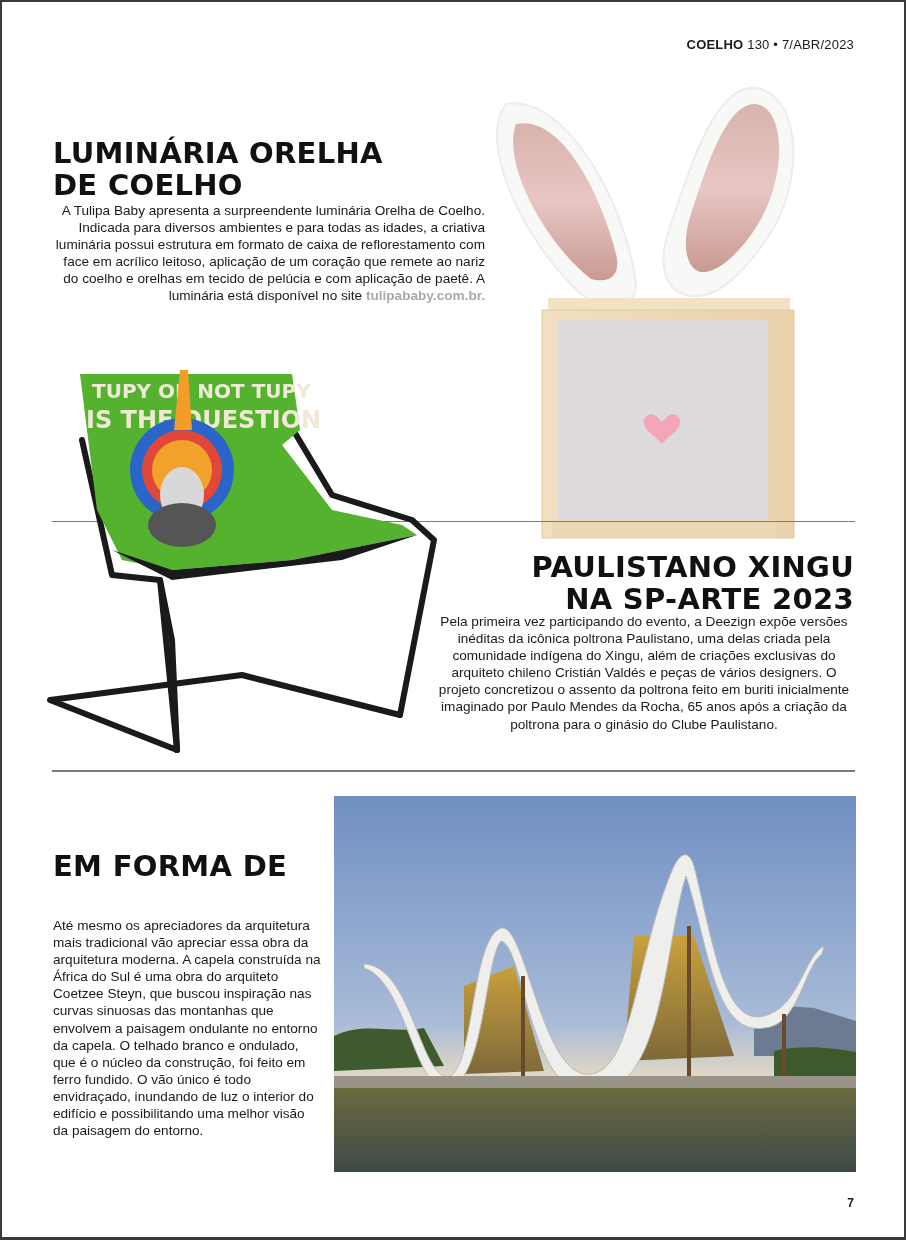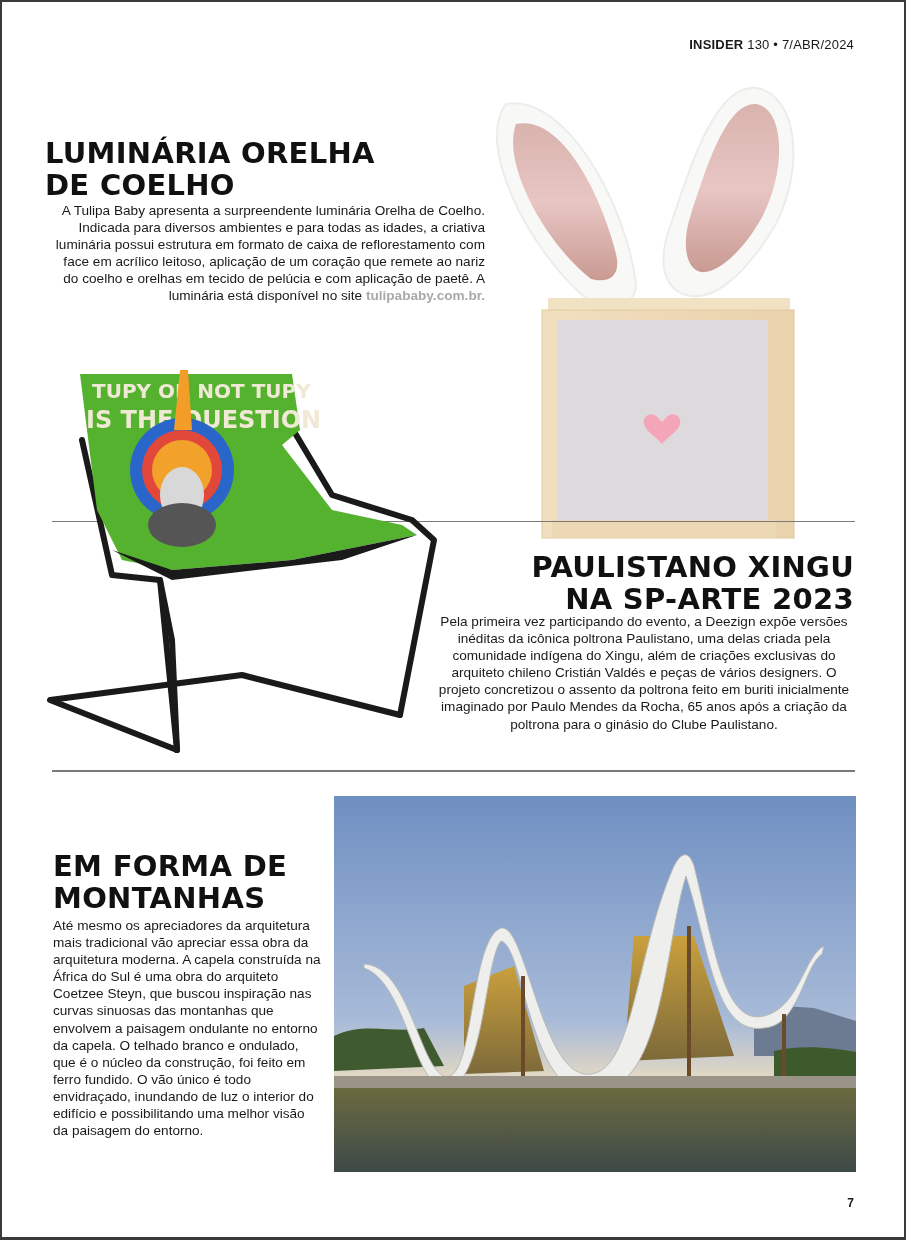--- a/index.html
+++ b/index.html
@@ -23,21 +23,21 @@
     font-family: "DejaVu Sans", sans-serif; font-weight: bold;
     font-size: 29px; line-height: 32px; letter-spacing: 0.3px; color: #111;
     text-transform: uppercase;
   }
   p.body {
     font-size: 13.6px; line-height: 17.1px; color: #1a1a1a;
   }
   .link { color: #a9a9a9; font-weight: bold; }
 
   
-  .a1-title { position: absolute; left: 45px; top: 137px; width: 420px; }
+  .a1-title { position: absolute; left: 53px; top: 137px; width: 420px; }
   .a1-body  { position: absolute; left: 53px; top: 202px; width: 432px; text-align: right; }
 
   
   .lamp { position: absolute; left: 486px; top: 84px; width: 330px; height: 456px; }
 
   
   .chair { position: absolute; left: 42px; top: 370px; width: 400px; height: 390px; }
 
   .divider { position: absolute; height: 1px; background: #7a7a7a; }
   .div1 { left: 52px; top: 521px; width: 803px; }
@@ -54,24 +54,24 @@
   .chapel { position: absolute; left: 334px; top: 796px; width: 522px; height: 376px; overflow: hidden; }
 
   .page-number { position: absolute; right: 52px; top: 1196px; font-size: 12px; font-weight: bold; }
 </style>
 </head>
 <body>
 
 <div class="page-frame"></div>
 
 <div class="header">
-  <span class="mag">INSIDER</span>
+  <span class="mag">COELHO</span>
   <span>130</span>
   <span>•</span>
-  <span>7/ABR/2024</span>
+  <span>7/ABR/2023</span>
 </div>
 
 <h2 class="title a1-title">
   <span>LUMINÁRIA ORELHA</span><br>
   <span>DE COELHO</span>
 </h2>
 <p class="body a1-body"><span>A Tulipa Baby apresenta a surpreendente luminária Orelha de Coelho. Indicada para diversos ambientes e para todas as idades, a criativa luminária possui estrutura em formato de caixa de reflorestamento com face em acrílico leitoso, aplicação de um coração que remete ao nariz do coelho e orelhas em tecido de pelúcia e com aplicação de paetê. A luminária está disponível no site </span><span class="link">tulipababy.com.br.</span></p>
 
 <div class="lamp">
   <svg width="330" height="456" viewBox="0 0 330 456">
@@ -138,21 +138,20 @@
   <span>PAULISTANO XINGU</span><br>
   <span>NA SP-ARTE 2023</span>
 </h2>
 <p class="body a2-body">Pela primeira vez participando do evento, a Deezign expõe versões inéditas da icônica poltrona Paulistano, uma delas criada pela comunidade indígena do Xingu, além de criações exclusivas do arquiteto chileno Cristián Valdés e peças de vários designers. O projeto concretizou o assento da poltrona feito em buriti inicialmente imaginado por Paulo Mendes da Rocha, 65 anos após a criação da poltrona para o ginásio do Clube Paulistano.</p>
 
 <div class="divider div2"></div>
 
 <h2 class="title a3-title">
   <br>
   <span>EM FORMA DE</span><br>
-  <span>MONTANHAS</span>
 </h2>
 <p class="body a3-body">Até mesmo os apreciadores da arquitetura mais tradicional vão apreciar essa obra da arquitetura moderna. A capela construída na África do Sul é uma obra do arquiteto Coetzee Steyn, que buscou inspiração nas curvas sinuosas das montanhas que envolvem a paisagem ondulante no entorno da capela. O telhado branco e ondulado, que é o núcleo da construção, foi feito em ferro fundido. O vão único é todo envidraçado, inundando de luz o interior do edifício e possibilitando uma melhor visão da paisagem do entorno.</p>
 
 <div class="chapel">
   <svg width="522" height="376" viewBox="0 0 522 376" preserveAspectRatio="none">
     <defs>
       <linearGradient id="sky" x1="0" y1="0" x2="0" y2="1">
         <stop offset="0" stop-color="#6f8fc2"></stop>
         <stop offset="0.6" stop-color="#a8bbd8"></stop>
         <stop offset="0.75" stop-color="#e3d8c4"></stop>

